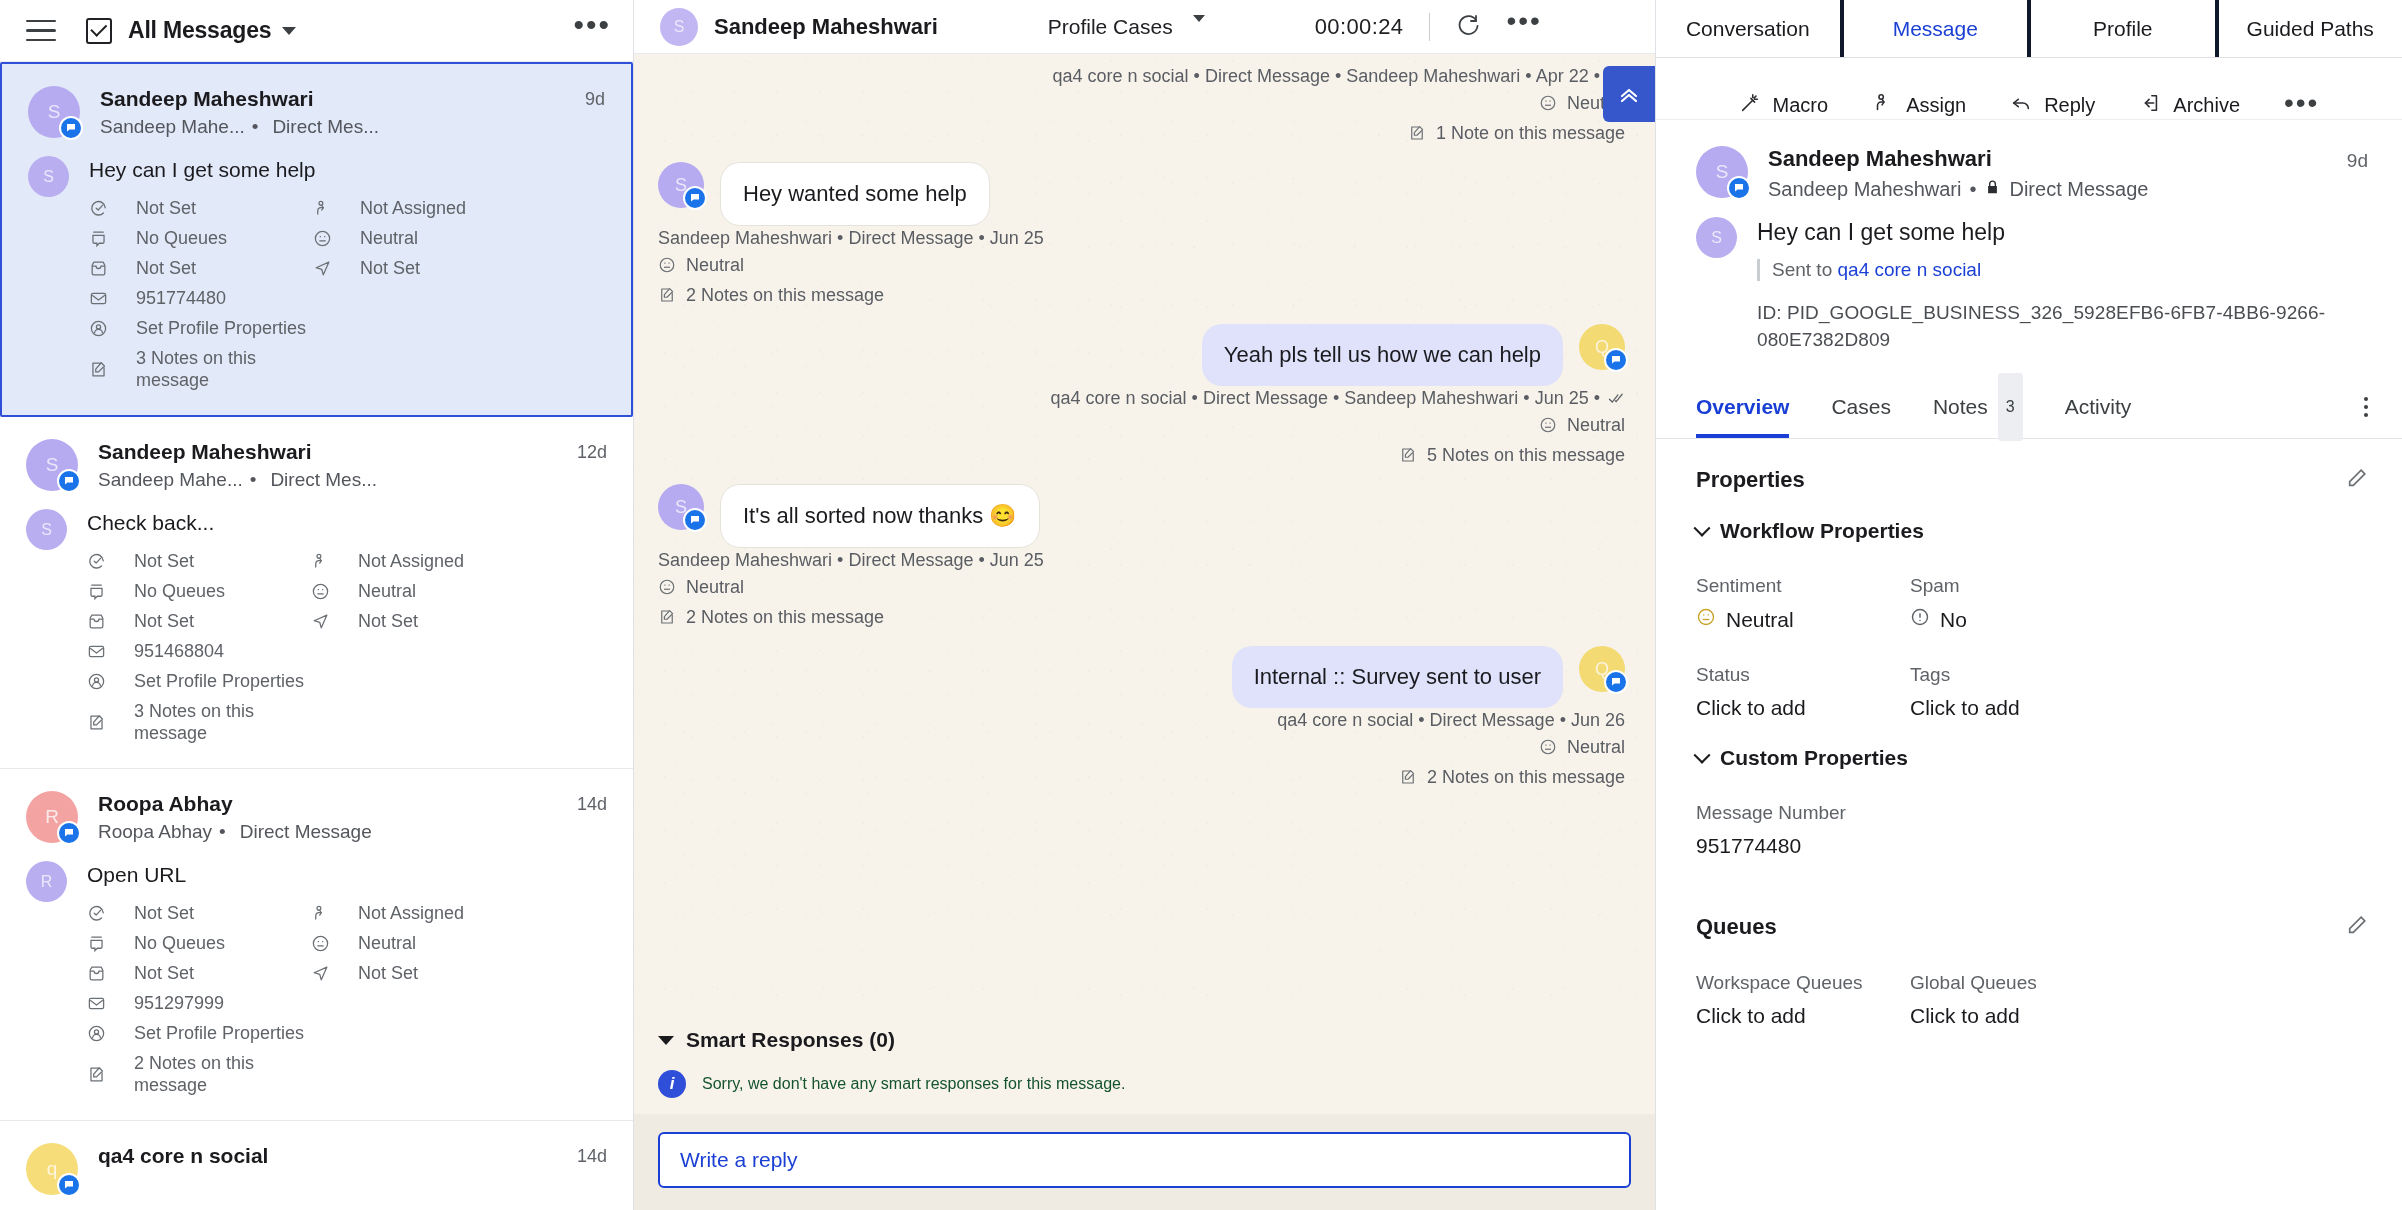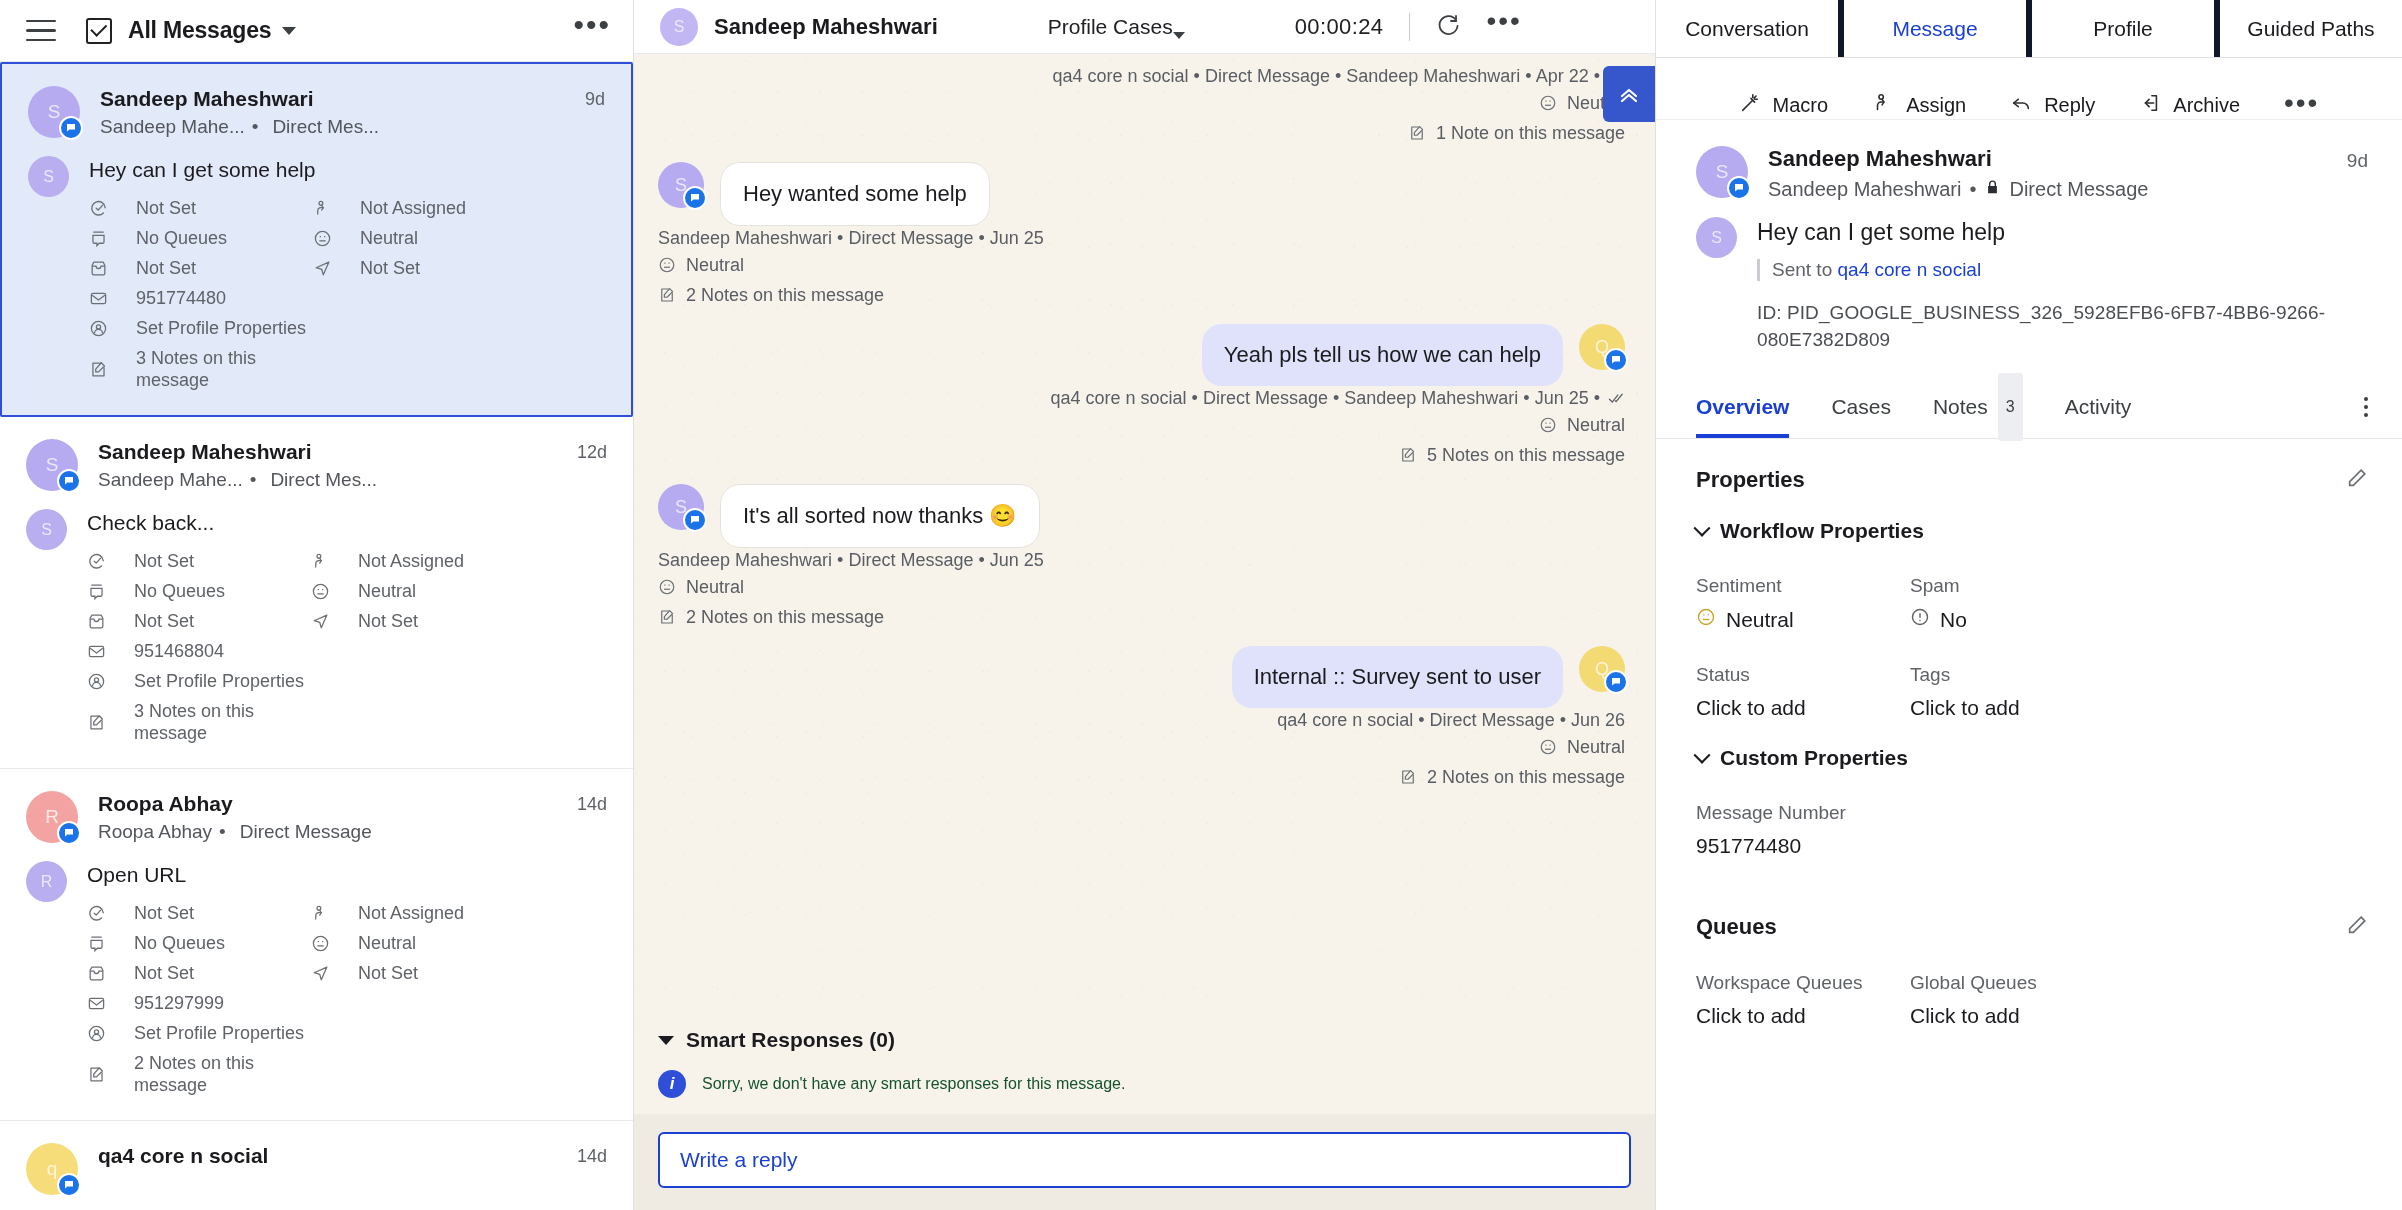--- a/index.html
+++ b/index.html
@@ -98,21 +98,21 @@
     height: 54px; flex: 0 0 54px;
     display: flex; align-items: center;
     background: #fff; border-bottom: 1px solid #e8eaed;
     padding: 0 24px 0 26px;
   }
   .cv-av {
     width: 38px; height: 38px; border-radius: 50%; background: #c2b6f3; color: #ece8fb;
     display: flex; align-items: center; justify-content: center; font-size: 16px; flex: 0 0 38px;
   }
   .cv-name { font-size: 22px; font-weight: 700; color: #1b1b1f; margin-left: 16px; }
-  .cv-cases { font-size: 21px; color: #202124; margin-left: 110px; display: flex; align-items: flex-end; gap: 0; cursor: pointer; }
+  .cv-cases { font-size: 21px; color: #202124; margin-left: 110px; display: flex; align-items: flex-start; gap: 20px; cursor: pointer; }
   .cv-cases .cd { width: 0; height: 0; border-left: 6px solid transparent; border-right: 6px solid transparent; border-top: 7px solid #3c4043; }
   .cv-timer { font-size: 22px; color: #202124; margin-left: 110px; letter-spacing: 0.4px; }
   .cv-div { width: 1px; height: 28px; background: #c9ccd1; margin-left: 26px; }
   .cv-refresh { margin-left: 26px; cursor: pointer; }
   .cv-dots { margin-left: 26px; font-size: 28px; color: #3c4043; line-height: 8px; letter-spacing: 2px; padding-bottom: 12px; cursor: pointer; }
 
   .thread {
     flex: 1 1 auto; position: relative; overflow: hidden;
     background-color: #f7f3ea;
     background-image:
@@ -166,21 +166,21 @@
     border: 2px solid #1a3fd4; border-radius: 6px; background: #fff;
     height: 56px; display: flex; align-items: center; padding: 0 20px;
   }
   .composer-box .ph { font-size: 21px; color: #1a3fd4; }
 
   
   .right { width: 746px; flex: 0 0 746px; height: 1210px; background: #fff; display: flex; flex-direction: column; }
   .rp-tabs { display: flex; height: 58px; flex: 0 0 58px; border-bottom: 1px solid #dfe1e6; }
   .rp-tab {
     flex: 1 1 0; display: flex; align-items: center; justify-content: center; text-align: center;
-    font-size: 21px; color: #1b1b1f; border-right: 6px solid #0f172a; cursor: pointer;
+    font-size: 21px; color: #1b1b1f; border-right: 4px solid #0f172a; cursor: pointer;
     line-height: 25px; padding: 0 6px;
   }
   .rp-tab:last-child { border-right: none; }
   .rp-tab.active { color: #1a3fd4; font-weight: 500; }
   .rp-actions { height: 62px; flex: 0 0 62px; display: flex; align-items: flex-end; justify-content: center; gap: 44px; border-bottom: 1px solid #eceef0; }
   .rp-act { display: flex; align-items: center; gap: 12px; font-size: 20px; color: #1b1b1f; cursor: pointer; }
   .rp-act svg { width: 22px; height: 22px; }
   .rp-dots { font-size: 28px; color: #3c4043; line-height: 8px; letter-spacing: 2px; padding-bottom: 12px; cursor: pointer; }
 
   .rp-msg { padding: 26px 34px 0 40px; }

